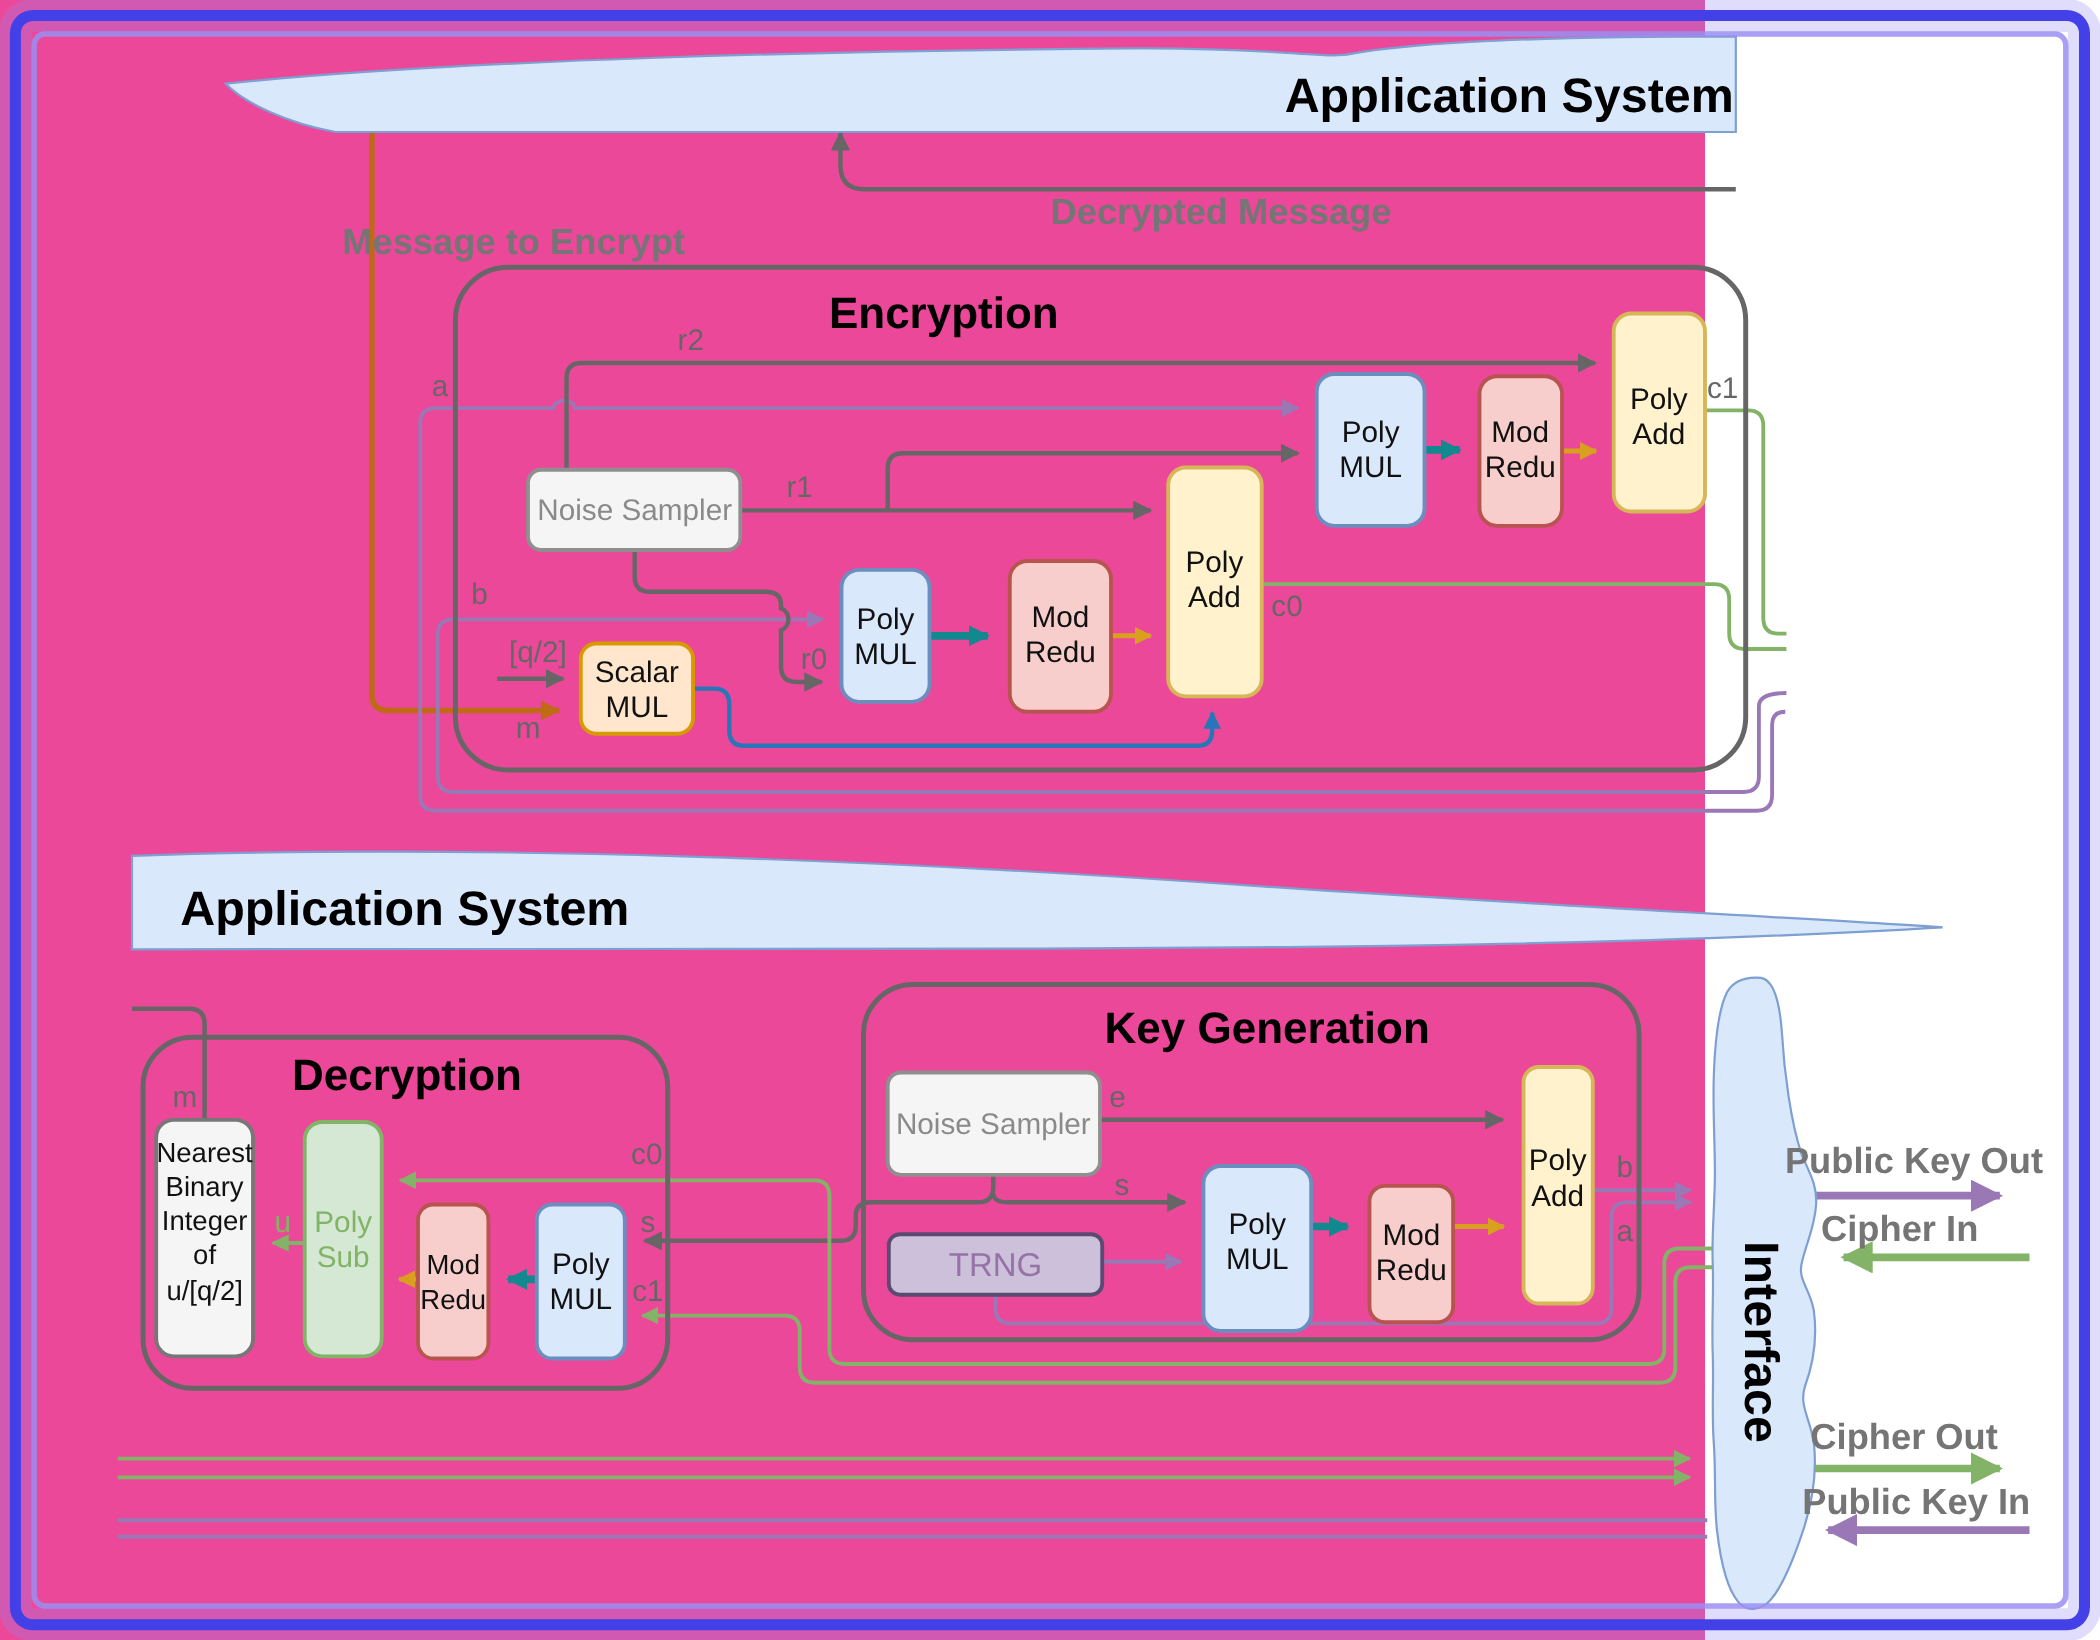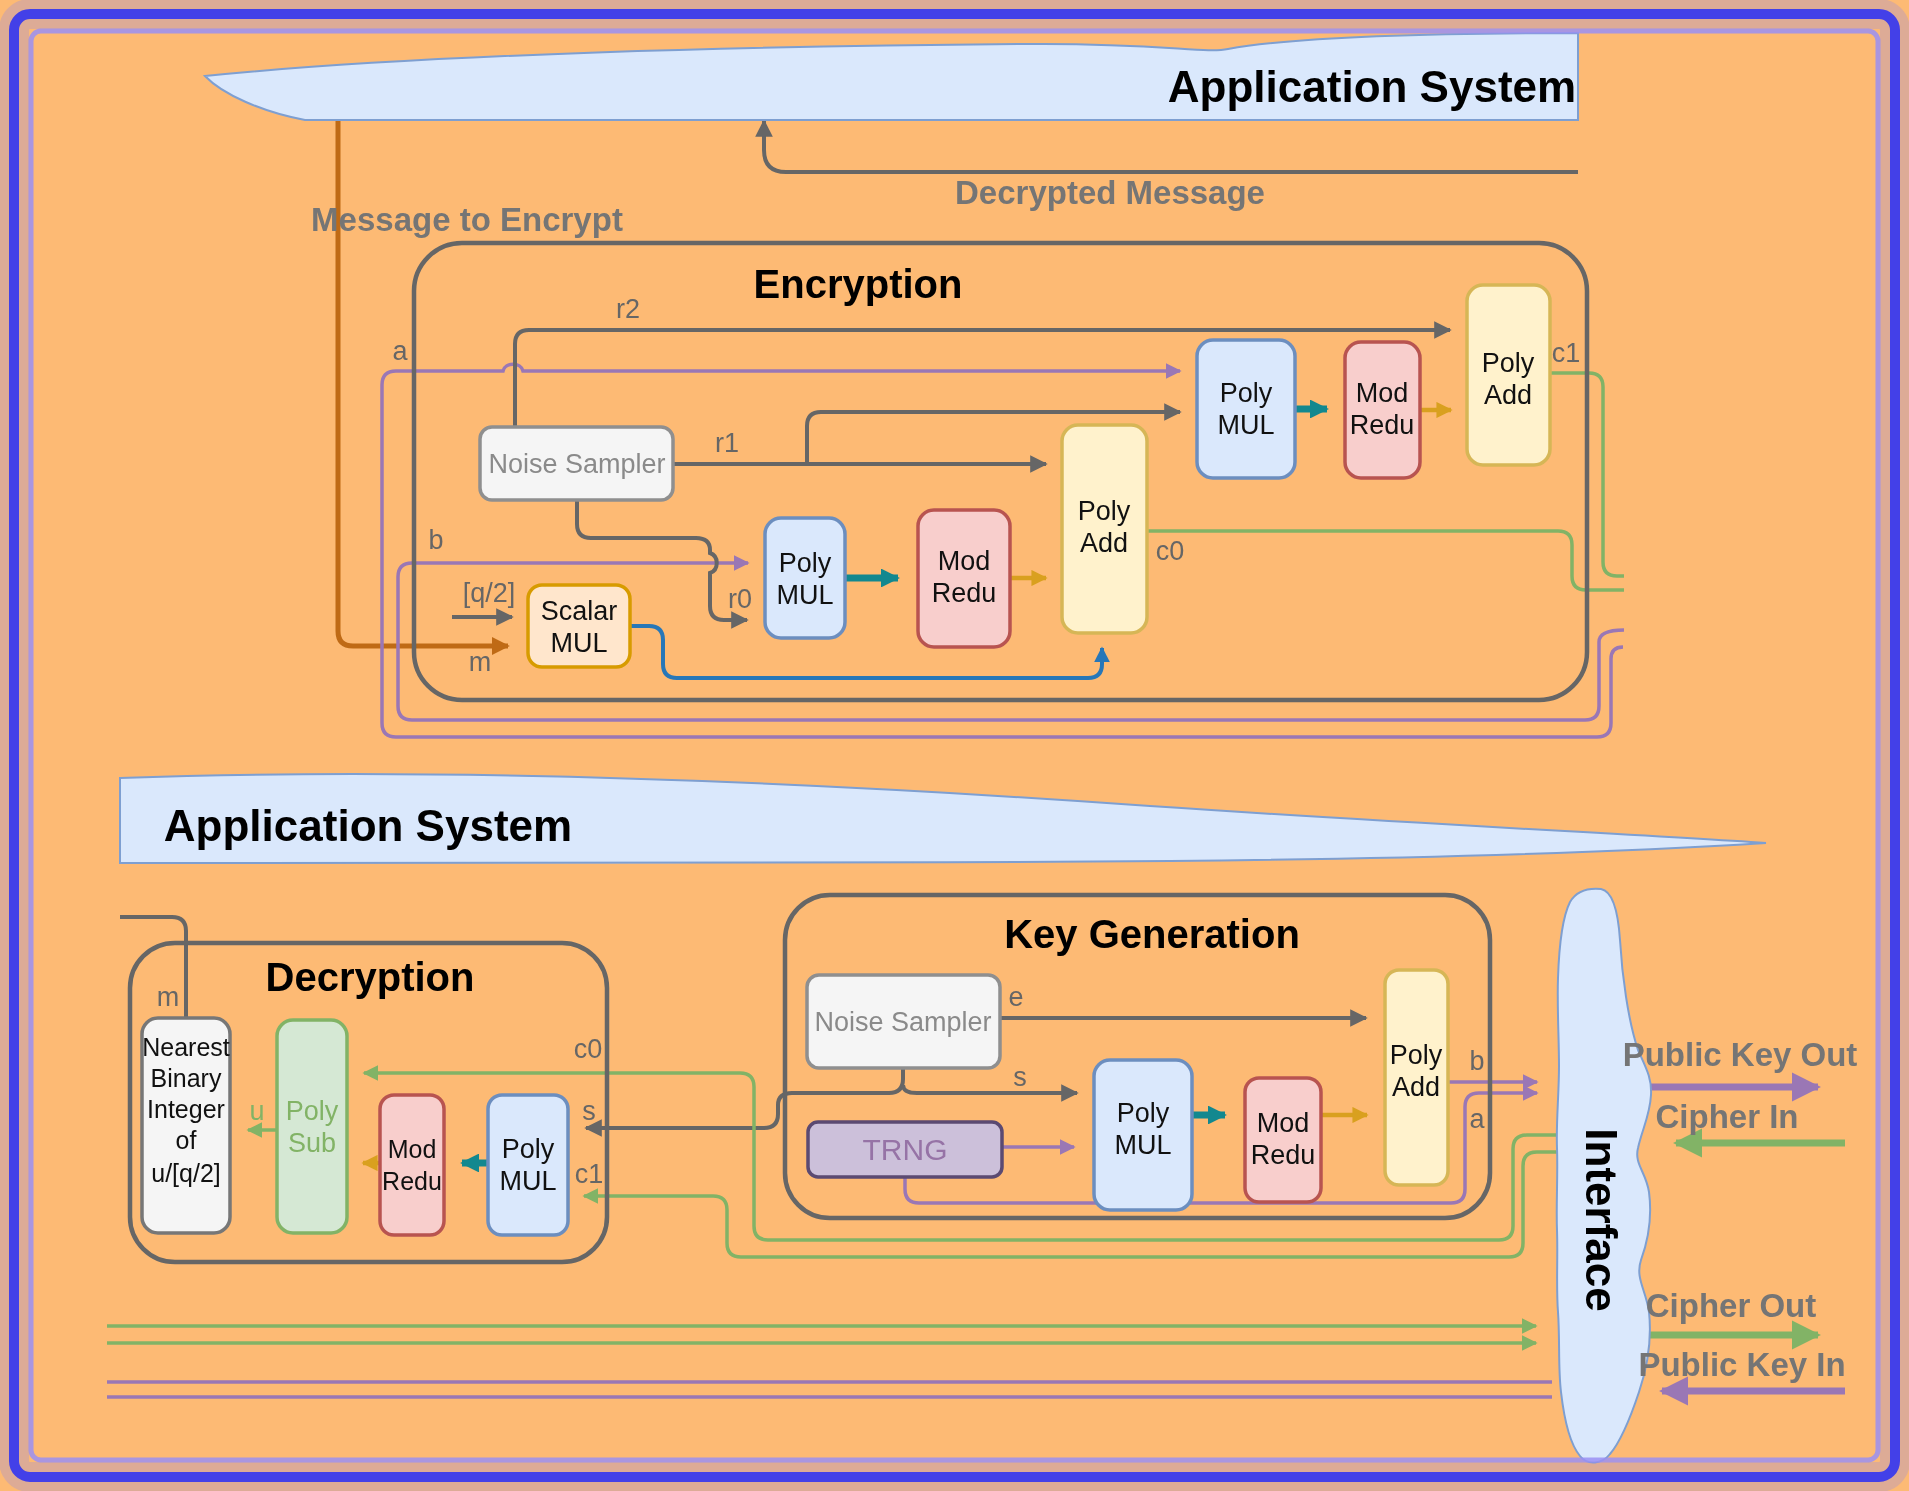--- a/index.html
+++ b/index.html
@@ -1,16 +1,16 @@
 <!DOCTYPE html>
 <html><head>
 <meta charset="utf-8">
 <style>
   html,body{margin:0;padding:0;background:#ffffff;}
-  .stage{width:1909px;height:1491px;position:relative;background:#fdba74;text-decoration:underline;}
+  .stage{width:1550px;height:1491px;position:relative;background:#ec4899;text-decoration:underline;}
   svg{display:block;font-family:"Liberation Sans", sans-serif;}
   
   .blk{stroke-width:3.5px;}
   .blk-blue{fill:#dae8fc;stroke:#6c8ebf;}
   .blk-red{fill:#f8cecc;stroke:#b85450;}
   .blk-yellow{fill:#fff2cc;stroke:#d6b656;}
   .blk-green{fill:#d5e8d4;stroke:#82b366;}
   .blk-orange{fill:#ffe6cc;stroke:#d79b00;}
   .blk-purple{fill:#ccc0da;stroke:#5b4a72;}
   .blk-gray{fill:#f5f5f5;stroke:#8f8f8f;}

